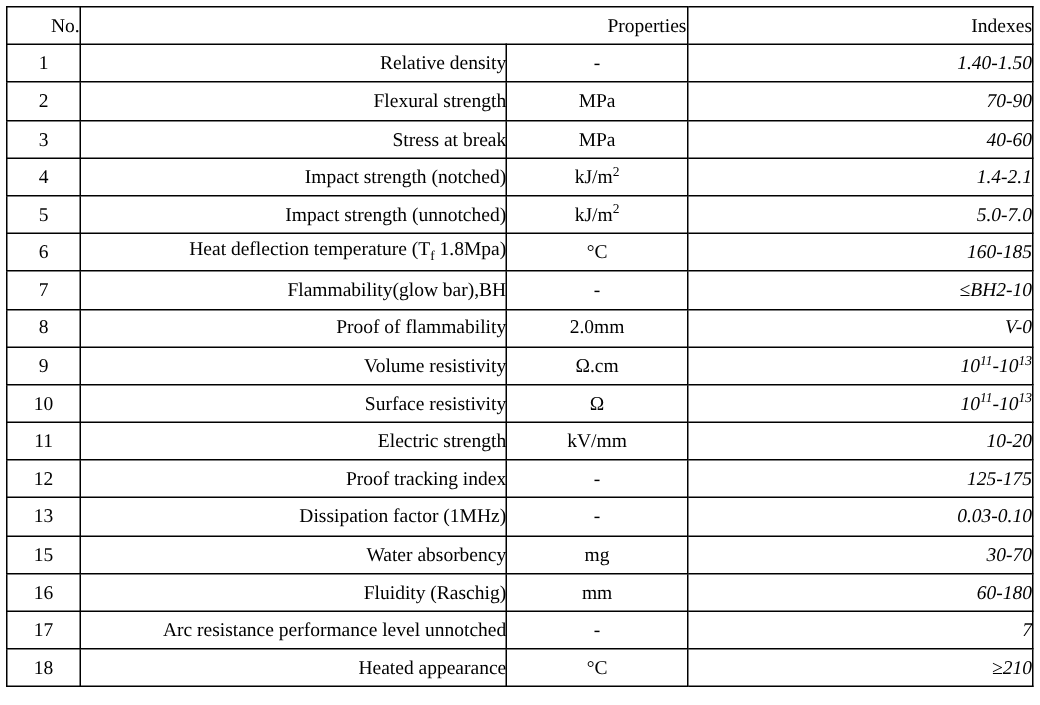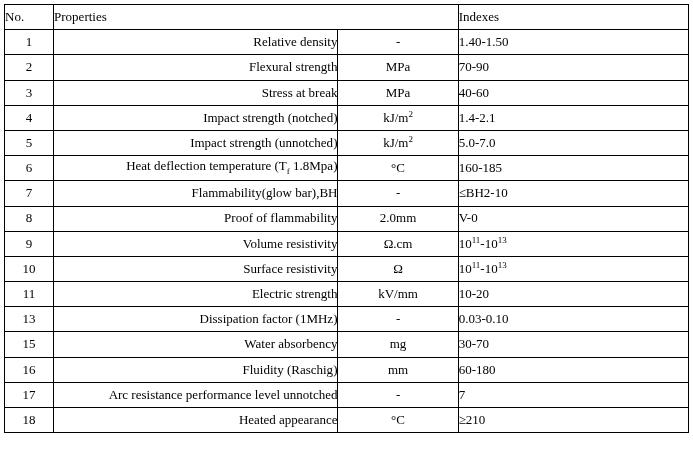--- a/index.html
+++ b/index.html
@@ -34,36 +34,37 @@
     padding: 0;
     height: 24.2px;
     vertical-align: middle;
   }
   col.c-no    { width: 49px; }
   col.c-prop  { width: 284px; }
   col.c-unit  { width: 120px; }
   col.c-idx   { width: 230px; }
 
   .hdr {
-    text-align: left;
+    text-align: right;
     font-size: 13.5px;
   }
   .cell-no {
     text-align: center;
   }
   .cell-prop {
     text-align: right;
     padding-left: 10px;
     white-space: nowrap;
   }
   .cell-unit {
     text-align: center;
   }
   .cell-idx {
-    text-align: left;
+    text-align: right;
+    font-style: italic;
   }
   .sub { font-size: 9px; vertical-align: sub; }
   .sup { font-size: 9px; vertical-align: super; }
   .squiggle {
     text-decoration-style: wavy;
     text-decoration-color: #c00000;
     text-decoration-thickness: 1px;
     margin-top: 48px;
   }
 </style>
@@ -146,20 +147,26 @@
           <td class="cell-unit">Ω</td>
           <td class="cell-idx">10<span class="sup">11</span>-10<span class="sup">13</span></td>
         </tr>
         <tr>
           <td class="cell-no">11</td>
           <td class="cell-prop">Electric strength</td>
           <td class="cell-unit">kV/mm</td>
           <td class="cell-idx">10-20</td>
         </tr>
         <tr>
+          <td class="cell-no">12</td>
+          <td class="cell-prop">Proof tracking index</td>
+          <td class="cell-unit">-</td>
+          <td class="cell-idx">125-175</td>
+        </tr>
+        <tr>
           <td class="cell-no">13</td>
           <td class="cell-prop">Dissipation factor (1MHz)</td>
           <td class="cell-unit">-</td>
           <td class="cell-idx">0.03-0.10</td>
         </tr>
         <tr>
           <td class="cell-no">15</td>
           <td class="cell-prop">Water absorbency</td>
           <td class="cell-unit">mg</td>
           <td class="cell-idx">30-70</td>

